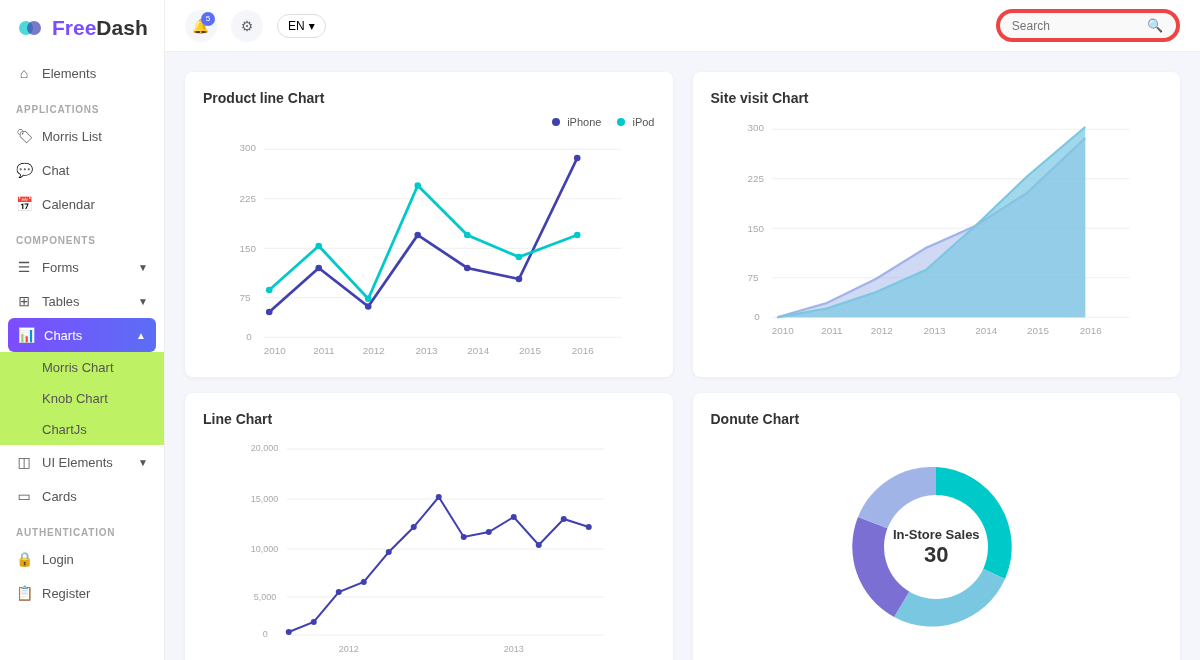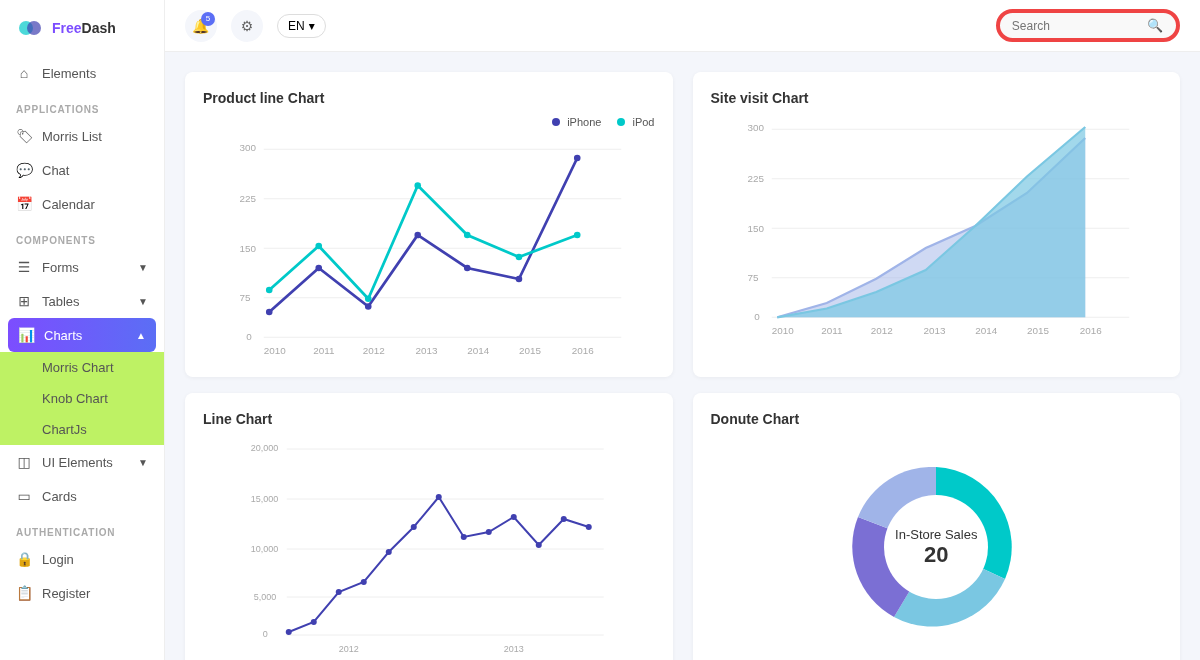--- a/index.html
+++ b/index.html
@@ -2,21 +2,21 @@
 <html><head>
   <meta charset="utf-8">
   <style>
     * { box-sizing: border-box; margin: 0; padding: 0; }
     body { font-family: 'Segoe UI', Arial, sans-serif; background: #f4f6fb; display: flex; height: 660px; overflow: hidden; font-size: 13px; }
 
     
     .sidebar { width: 165px; background: #fff; height: 660px; overflow-y: auto; border-right: 1px solid #eee; flex-shrink: 0; }
     .sidebar-logo { display: flex; align-items: center; gap: 8px; padding: 14px 16px; }
     .logo-icon { width: 28px; height: 28px; }
-    .logo-text { font-size: 14px; font-weight: 700; color: #333; }
+    .logo-text { font-size: 21px; font-weight: 700; color: #333; }
     .logo-text span { color: #7c4dff; }
     .sidebar-section-label { font-size: 10px; color: #aaa; font-weight: 600; letter-spacing: 0.8px; padding: 14px 16px 4px; text-transform: uppercase; }
     .sidebar-item { display: flex; align-items: center; gap: 10px; padding: 9px 16px; color: #555; cursor: pointer; font-size: 13px; position: relative; }
     .sidebar-item.active { background: linear-gradient(90deg, #7c4dff, #5b6ef5); color: #fff; border-radius: 6px; margin: 0 8px; padding: 9px 10px; }
     .sidebar-item .icon { width: 16px; text-align: center; font-size: 14px; }
     .sidebar-item .chevron { margin-left: auto; font-size: 10px; }
     .sidebar-submenu { background: #bef264; }
     .sidebar-subitem { padding: 8px 16px 8px 42px; color: #555; cursor: pointer; font-size: 13px; }
 
     
@@ -36,21 +36,21 @@
     .chart-legend { display: flex; gap: 16px; justify-content: flex-end; margin-bottom: 8px; font-size: 11px; color: #555; align-items: center; }
     .legend-dot { width: 8px; height: 8px; border-radius: 50%; display: inline-block; margin-right: 4px; }
 
     
     .chart-svg { width: 100%; height: 220px; }
 
     
     .donut-container { display: flex; align-items: center; justify-content: center; height: 220px; }
     .donut-wrap { position: relative; width: 180px; height: 180px; }
     .donut-label { position: absolute; top: 50%; left: 50%; transform: translate(-50%, -50%); text-align: center; }
-    .donut-label-main { font-size: 13px; font-weight: 400; color: #333; }
+    .donut-label-main { font-size: 13px; font-weight: 700; color: #333; }
     .donut-label-num { font-size: 22px; font-weight: 700; color: #333; }
 
     
     .content-area { display: flex; flex: 1; flex-direction: column; overflow: hidden; }
     .content-wrapper { flex: 1; overflow-y: auto; }
   </style>
 </head>
 <body>
 
 <div class="sidebar">
@@ -285,21 +285,21 @@
                 <path d="M90,90 L159,122 A80,80 0 0,1 48,160 Z" fill="#7ac7e2"></path>
 
                 <path d="M90,90 L48,160 A80,80 0 0,1 12,60 Z" fill="#7b6fd4"></path>
 
                 <path d="M90,90 L12,60 A80,80 0 0,1 90,10 Z" fill="#a0b4e8"></path>
 
                 <circle cx="90" cy="90" r="52" fill="white"></circle>
               </svg>
               <div class="donut-label">
                 <div class="donut-label-main">In-Store Sales</div>
-                <div class="donut-label-num">20</div>
+                <div class="donut-label-num">30</div>
               </div>
             </div>
           </div>
         </div>
       </div>
 
     </div>
   </div>
 </div>
 

